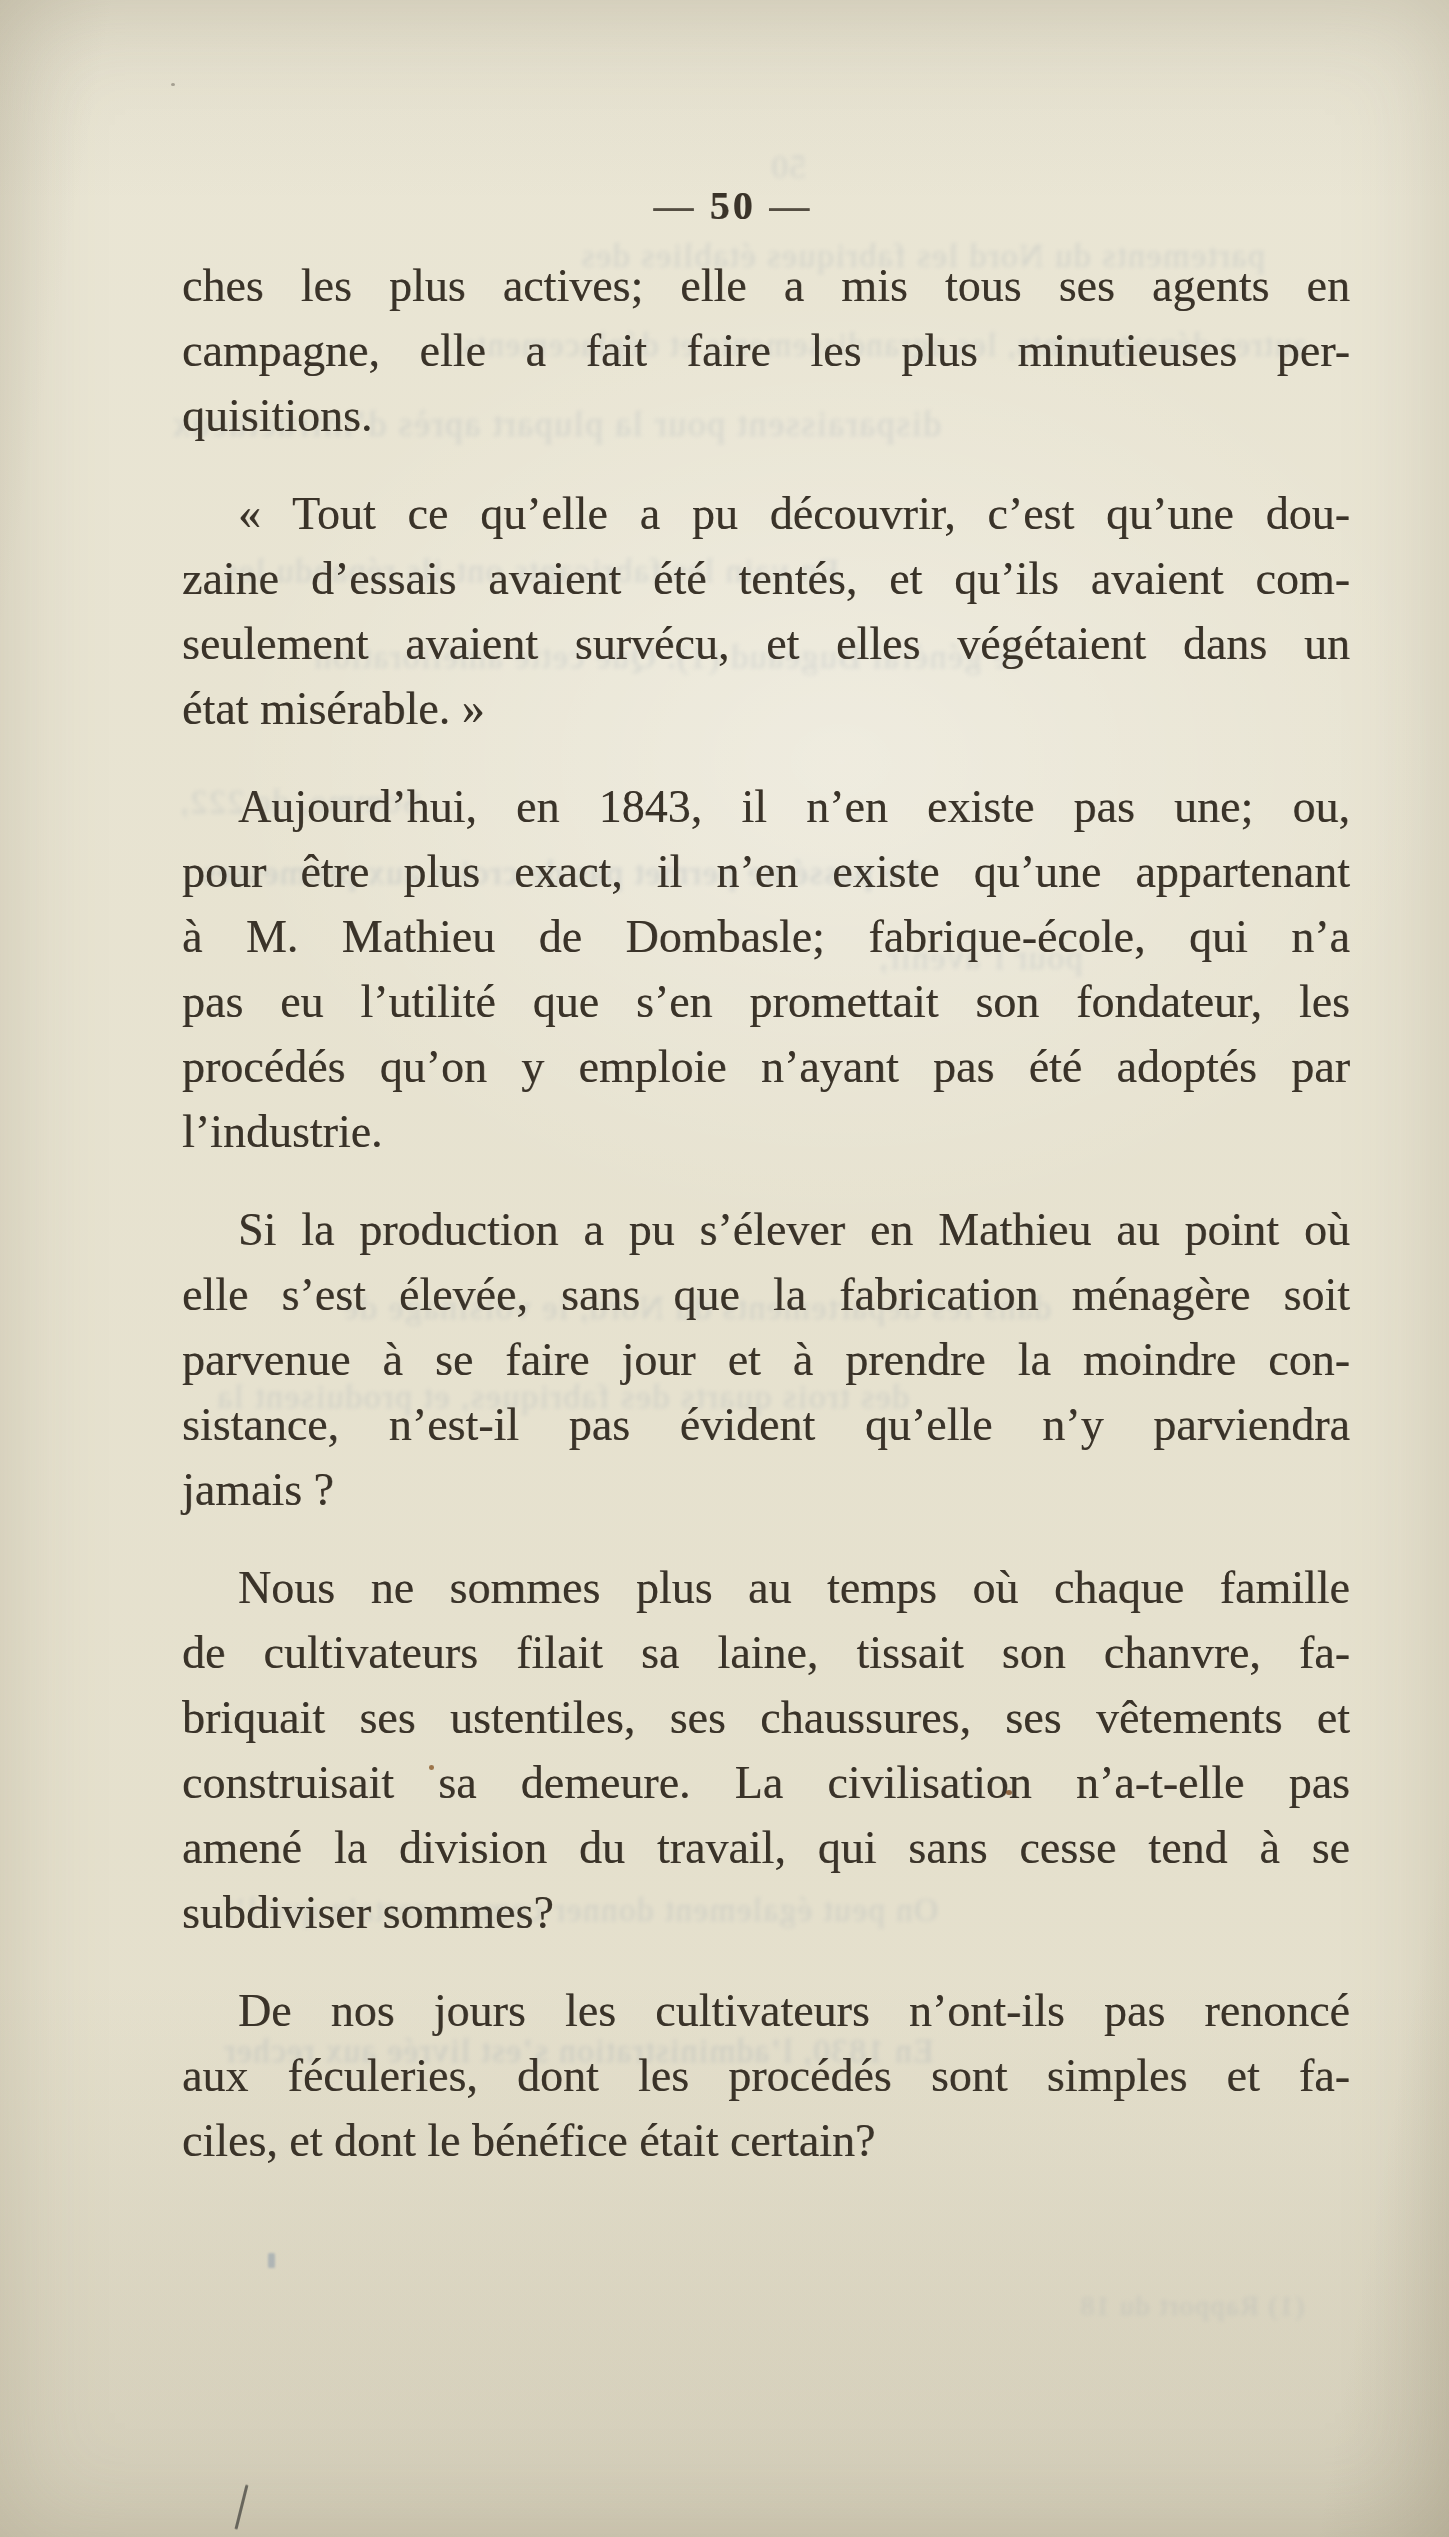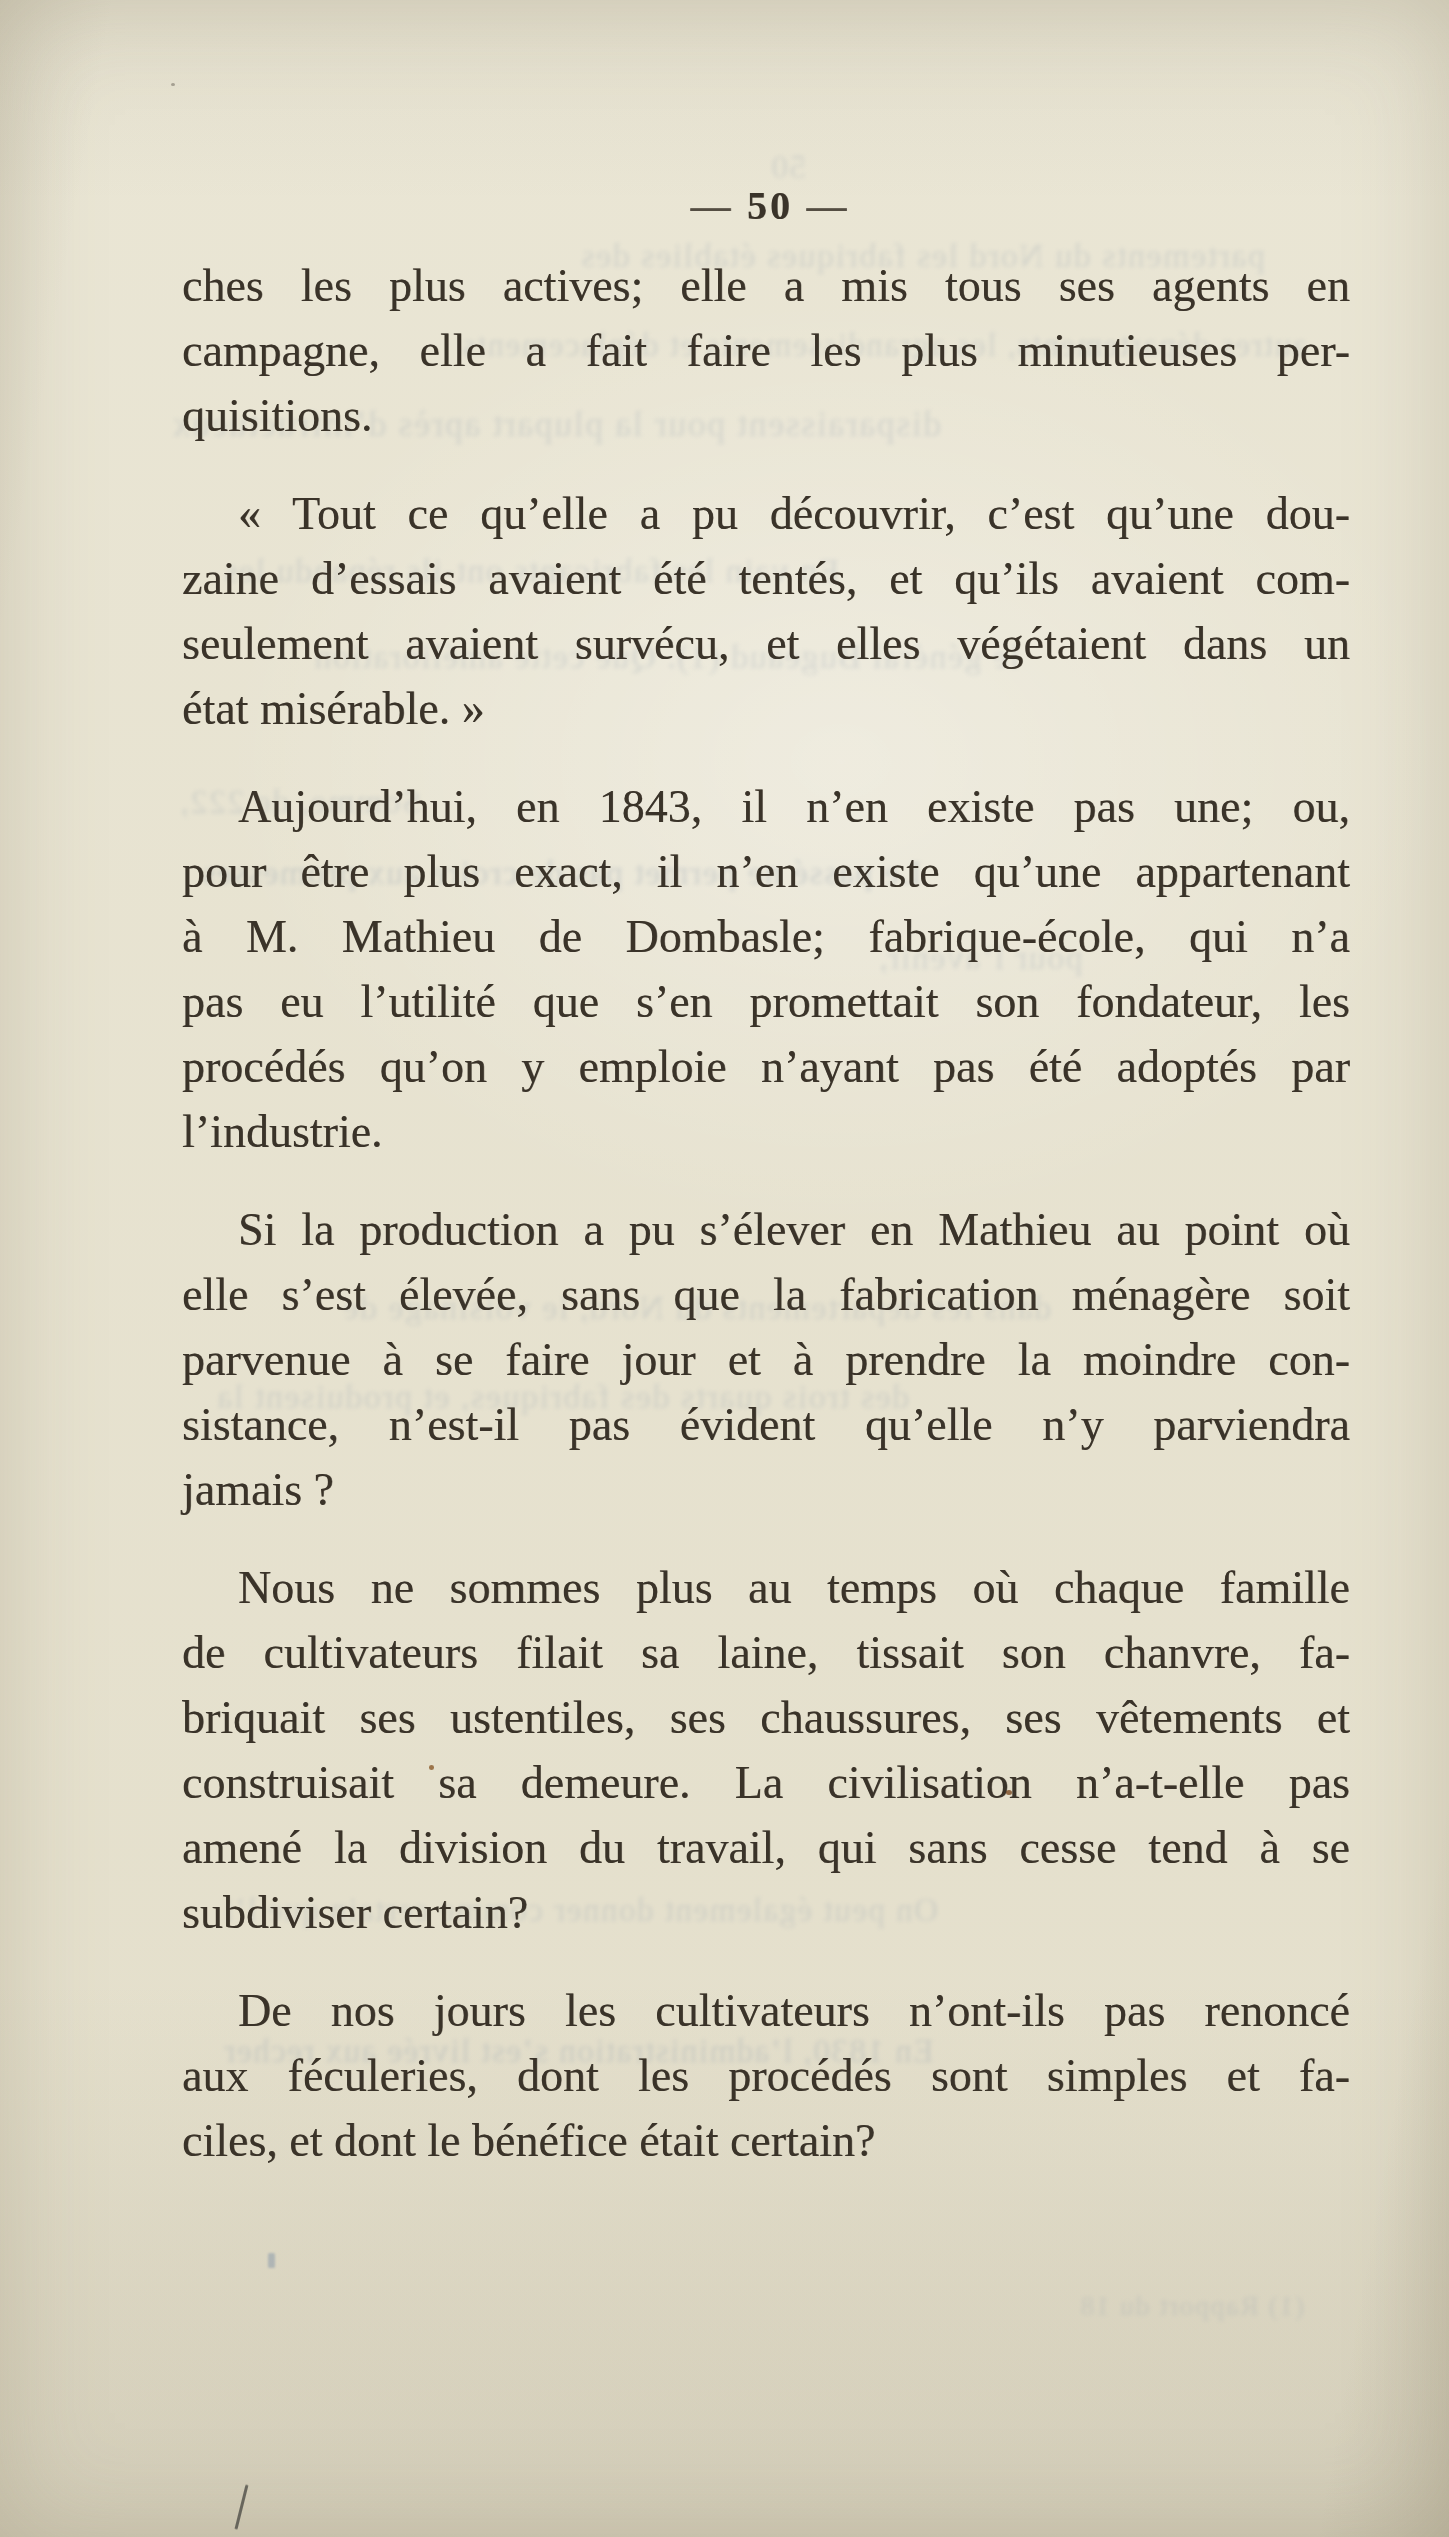--- a/index.html
+++ b/index.html
@@ -13,21 +13,21 @@
       linear-gradient(100deg, rgba(120,110,85,0.10) 0%, rgba(120,110,85,0) 6%, rgba(120,110,85,0) 93%, rgba(120,110,85,0.16) 100%),
       linear-gradient(to bottom, rgba(110,100,75,0.06) 0%, rgba(110,100,75,0) 8%, rgba(110,100,75,0) 78%, rgba(110,100,75,0.14) 100%),
       linear-gradient(#eae6d5,#e3deca);
     box-shadow: inset 0 0 104px rgba(130,120,90,0.28);
     font-family:"Liberation Serif","DejaVu Serif",serif;
     color:#3a3329;
   }
   
   .page-number{
     position:absolute; top:183px; left:640px; width:260px;
-    text-align:center;
+    text-align:left;
     font-size:40px; line-height:45px;
     letter-spacing:3px;
     color:#3a3329;
     text-shadow:0.4px 0 0.4px rgba(58,51,41,0.55);
   }
   .page-number .dash{ opacity:0.85; font-weight:bold; padding:0 13.4px;}
   .page-number .num{ font-weight:bold; }
   
   .text-block{
     position:absolute; left:182px; top:253px; width:1168px;
@@ -129,21 +129,21 @@
       <div class="line">sistance, n’est-il pas évident qu’elle n’y parviendra</div>
       <div class="line last">jamais ?</div>
     </div>
 
     <div class="para">
       <div class="line indent">Nous ne sommes plus au temps où chaque famille</div>
       <div class="line">de cultivateurs filait sa laine, tissait son chanvre, fa-</div>
       <div class="line">briquait ses ustentiles, ses chaussures, ses vêtements et</div>
       <div class="line">construisait sa demeure. La civilisation n’a-t-elle pas</div>
       <div class="line">amené la division du travail, qui sans cesse tend à se</div>
-      <div class="line last">subdiviser certain?</div>
+      <div class="line last">subdiviser sommes?</div>
     </div>
 
     <div class="para">
       <div class="line indent">De nos jours les cultivateurs n’ont-ils pas renoncé</div>
       <div class="line">aux féculeries, dont les procédés sont simples et fa-</div>
       <div class="line last">ciles, et dont le bénéfice était certain?</div>
     </div>
 
   </div>
 

